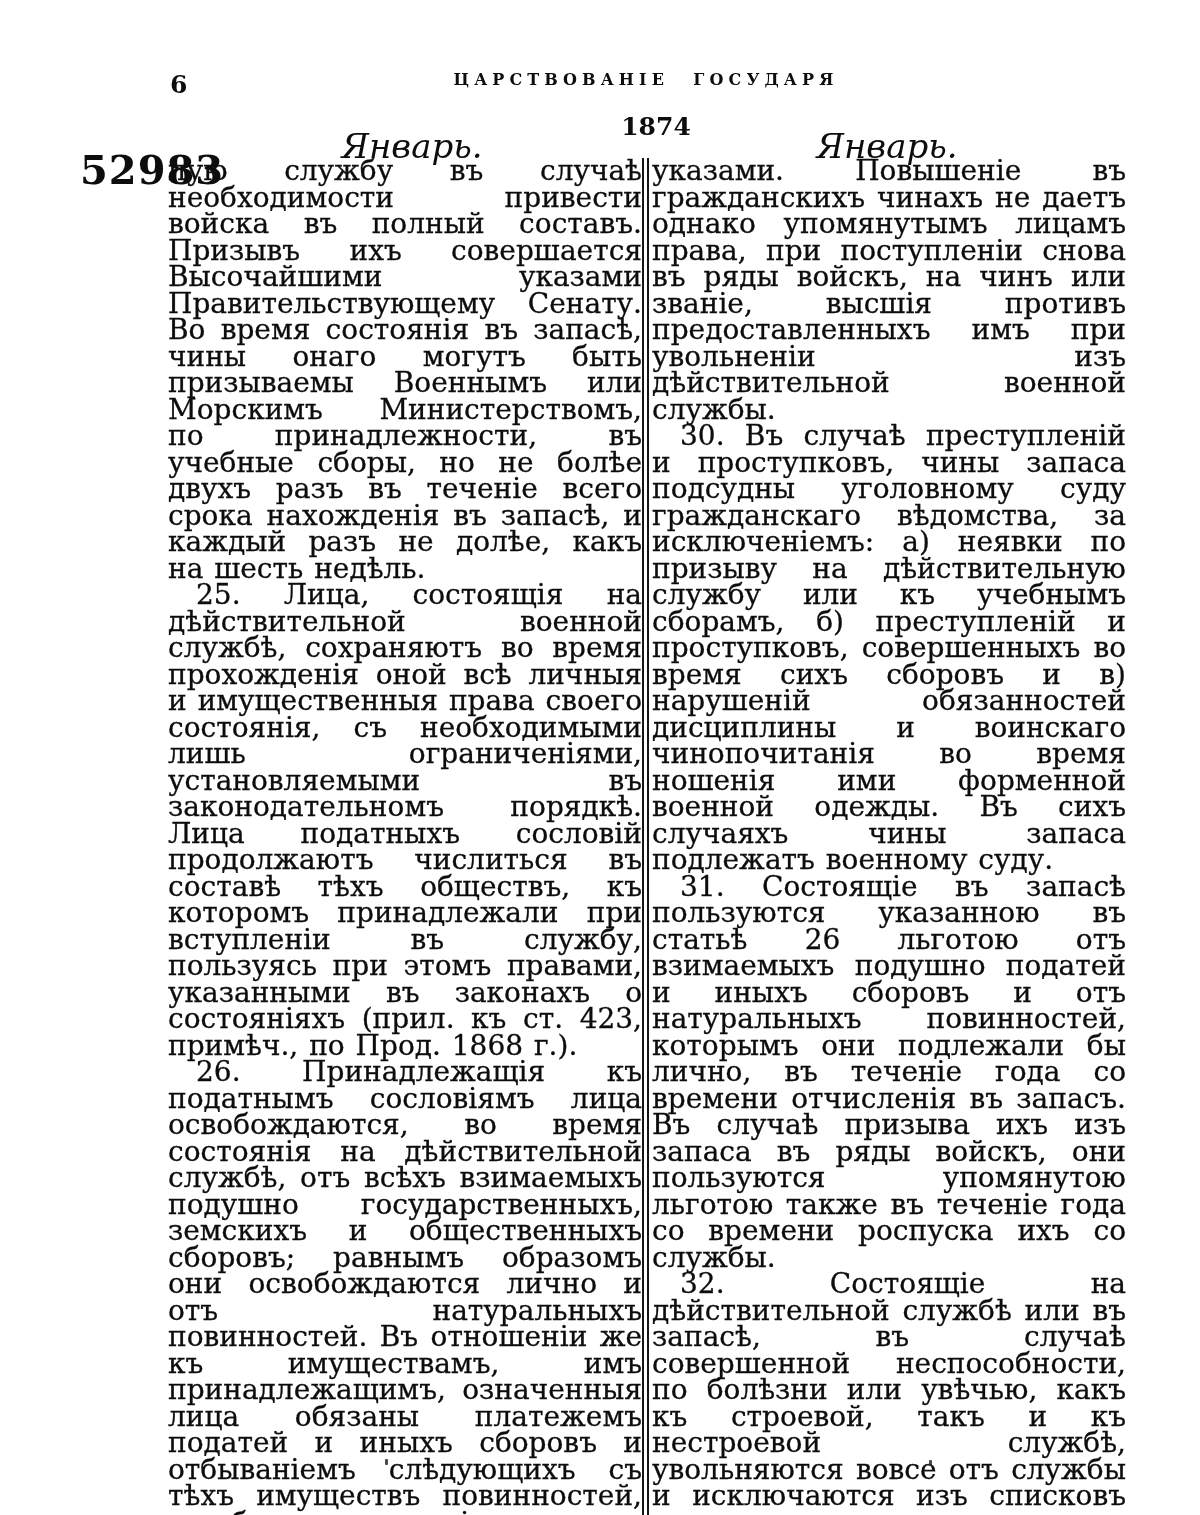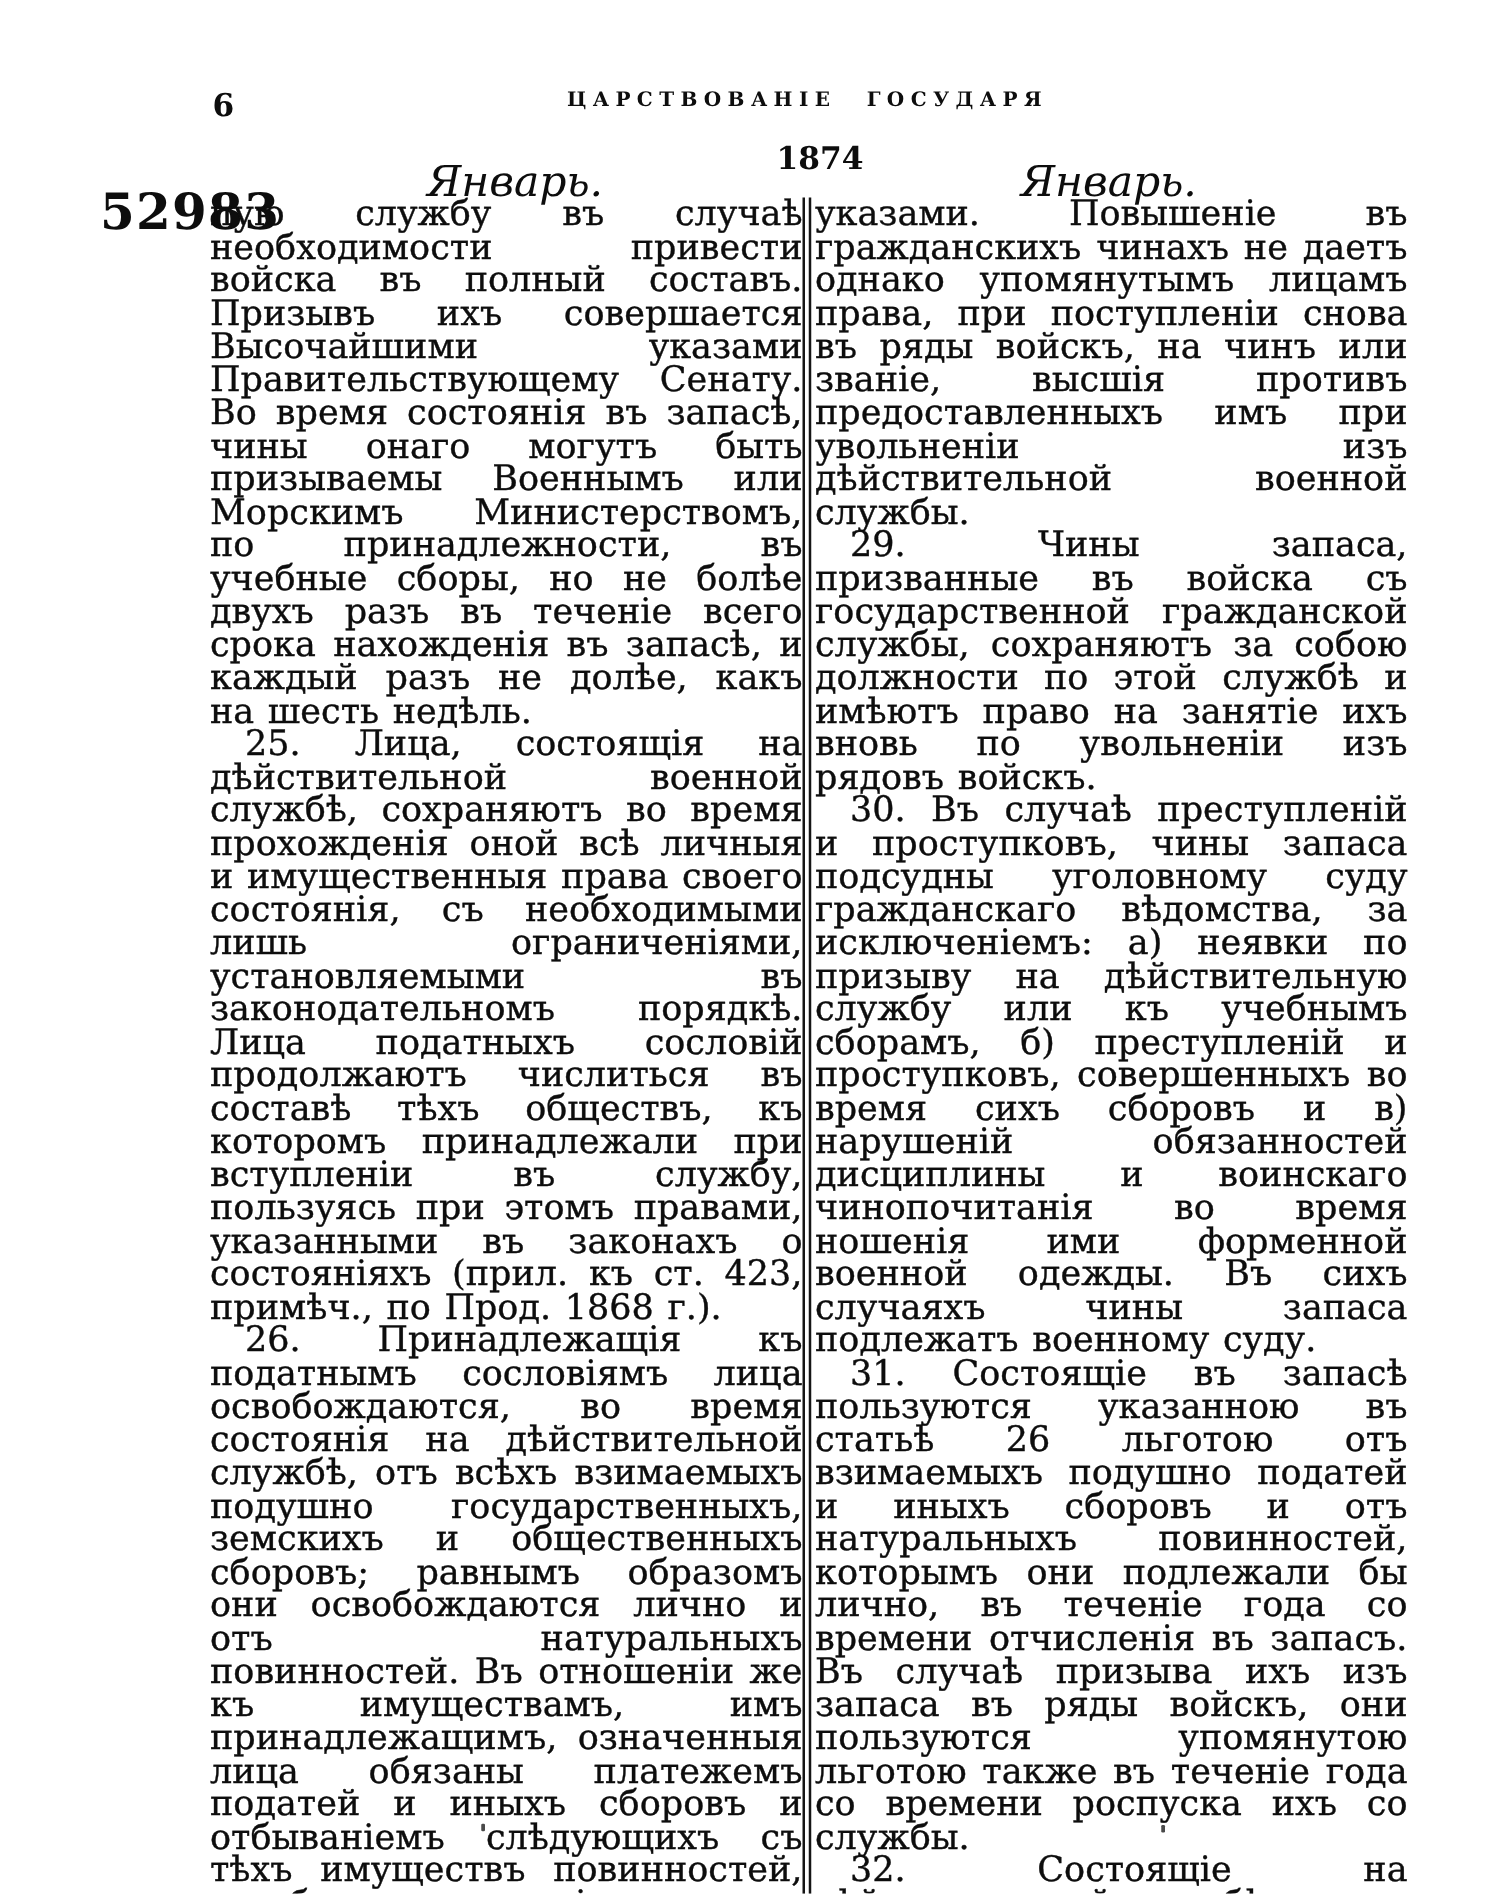--- a/index.html
+++ b/index.html
@@ -113,21 +113,20 @@
       <p class="body">25. Лица, состоящія на дѣйствительной военной службѣ, сохраняютъ во время прохожденія оной всѣ личныя и имущественныя права своего состоянія, съ необходимыми лишь ограниченіями, установляемыми въ законодательномъ порядкѣ. Лица податныхъ сословій продолжаютъ числиться въ составѣ тѣхъ обществъ, къ которомъ принадлежали при вступленіи въ службу, пользуясь при этомъ правами, указанными въ законахъ о состояніяхъ (прил. къ ст. 423, примѣч., по Прод. 1868 г.).</p>
       <p class="body">26. Принадлежащія къ податнымъ сословіямъ лица освобождаются, во время состоянія на дѣйствительной службѣ, отъ всѣхъ взимаемыхъ подушно государственныхъ, земскихъ и общественныхъ сборовъ; равнымъ образомъ они освобождаются лично и отъ натуральныхъ повинностей. Въ отношеніи же къ имуществамъ, имъ принадлежащимъ, означенныя лица обязаны платежемъ податей и иныхъ сборовъ и отбываніемъ слѣдующихъ съ тѣхъ имуществъ повинностей, на общемъ основаніи.</p>
       <p class="body">27. Состоящіе въ запасѣ подлежатъ дѣйствію общихъ законовъ и пользуются, на общемъ основаніи, правами, какъ принадлежащими имъ по состоянію, такъ и тѣми, кои пріобрѣтены ими на службѣ, но подчиняются особымъ правиламъ, установляемымъ въ законодательномъ порядкѣ для учета запаса.</p>
 
     </div>
 
     <div class="column-divider"></div>
 
     <div class="column">
       <p class="continuation">указами. Повышеніе въ гражданскихъ чинахъ не даетъ однако упомянутымъ лицамъ права, при поступленіи снова въ ряды войскъ, на чинъ или званіе, высшія противъ предоставленныхъ имъ при увольненіи изъ дѣйствительной военной службы.</p>
-      <p class="body">29. Чины запаса, призванные въ войска съ государственной гражданской службы, сохраняютъ за собою должности по этой службѣ и имѣютъ право на занятіе ихъ вновь по увольненіи изъ рядовъ войскъ.</p>
       <p class="body">30. Въ случаѣ преступленій и проступковъ, чины запаса подсудны уголовному суду гражданскаго вѣдомства, за исключеніемъ: а) неявки по призыву на дѣйствительную службу или къ учебнымъ сборамъ, б) преступленій и проступковъ, совершенныхъ во время сихъ сборовъ и в) нарушеній обязанностей дисциплины и воинскаго чинопочитанія во время ношенія ими форменной военной одежды. Въ сихъ случаяхъ чины запаса подлежатъ военному суду.</p>
       <p class="body">31. Состоящіе въ запасѣ пользуются указанною въ статьѣ 26 льготою отъ взимаемыхъ подушно податей и иныхъ сборовъ и отъ натуральныхъ повинностей, которымъ они подлежали бы лично, въ теченіе года со времени отчисленія въ запасъ. Въ случаѣ призыва ихъ изъ запаса въ ряды войскъ, они пользуются упомянутою льготою также въ теченіе года со времени роспуска ихъ со службы.</p>
       <p class="body">32. Состоящіе на дѣйствительной службѣ или въ запасѣ, въ случаѣ совершенной неспособности, по болѣзни или увѣчью, какъ къ строевой, такъ и къ нестроевой службѣ, увольняются вовсе отъ службы и исключаются изъ списковъ запаса, съ выдачею свидѣтельства о выполненіи воинской повинности (ст. 160, п. 1). Но лицамъ, уволеннымъ изъ военной службы за ранами, предоставляется зачисляться въ запасъ, въ случаѣ собственнаго ихъ на то желанія.</p>
       <p class="body">33. Нижніе чины, сдѣлавшіеся во время состоянія на дѣйствительной службѣ неспособными къ продолженію оной, а также нижніе чины запаса, получившіе увѣчье во время учебныхъ сборовъ, въ случаѣ неспособности ихъ къ личному труду и неимѣнія собственныхъ средствъ къ жизни, ни родственниковъ, желающихъ принять ихъ на свое иждивеніе, получаютъ отъ казны по три рубля въ мѣсяцъ; тѣ же изъ нихъ, которые будутъ призна-</p>
     </div>
 
   </div>
 
   <div class="speck speck-1"></div>
   <div class="speck speck-2"></div>

